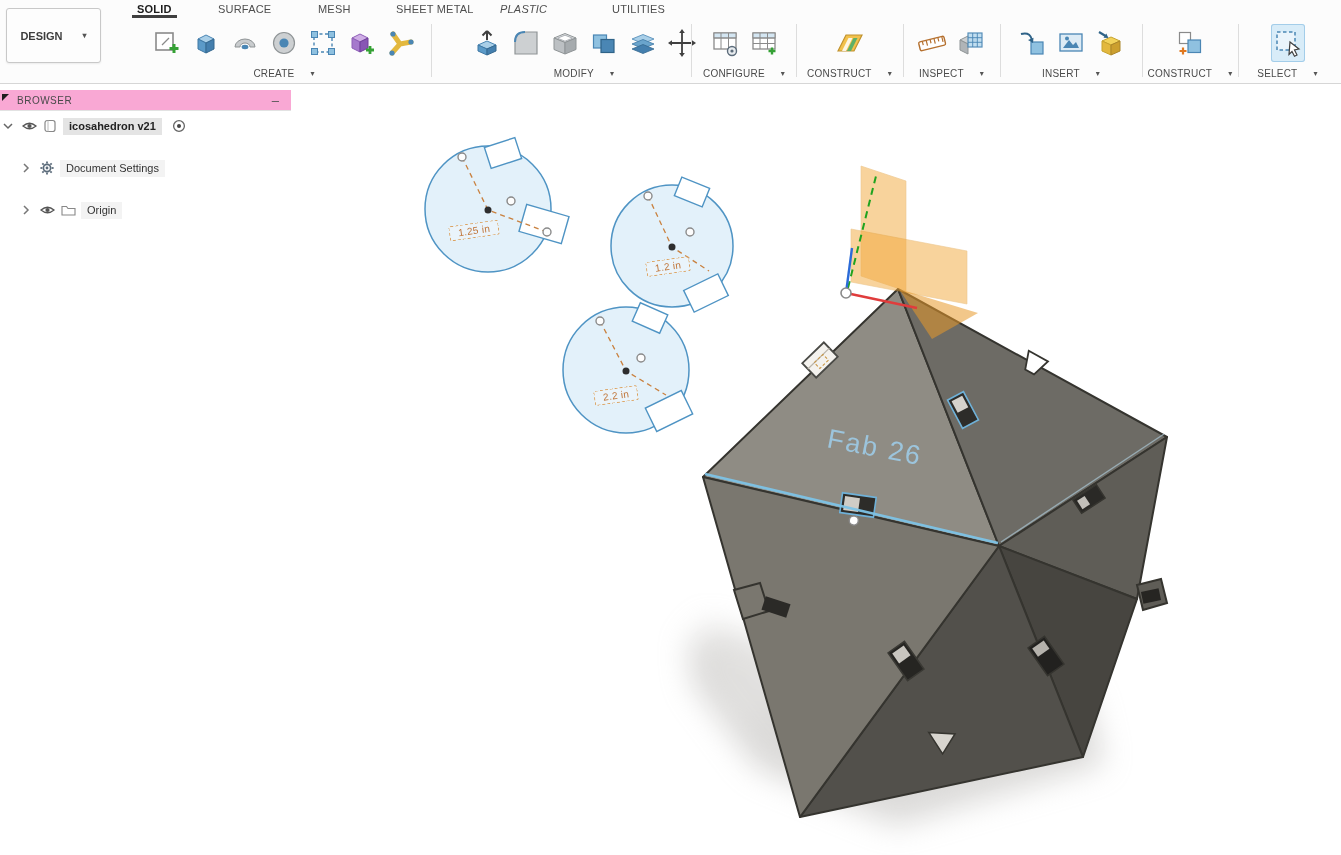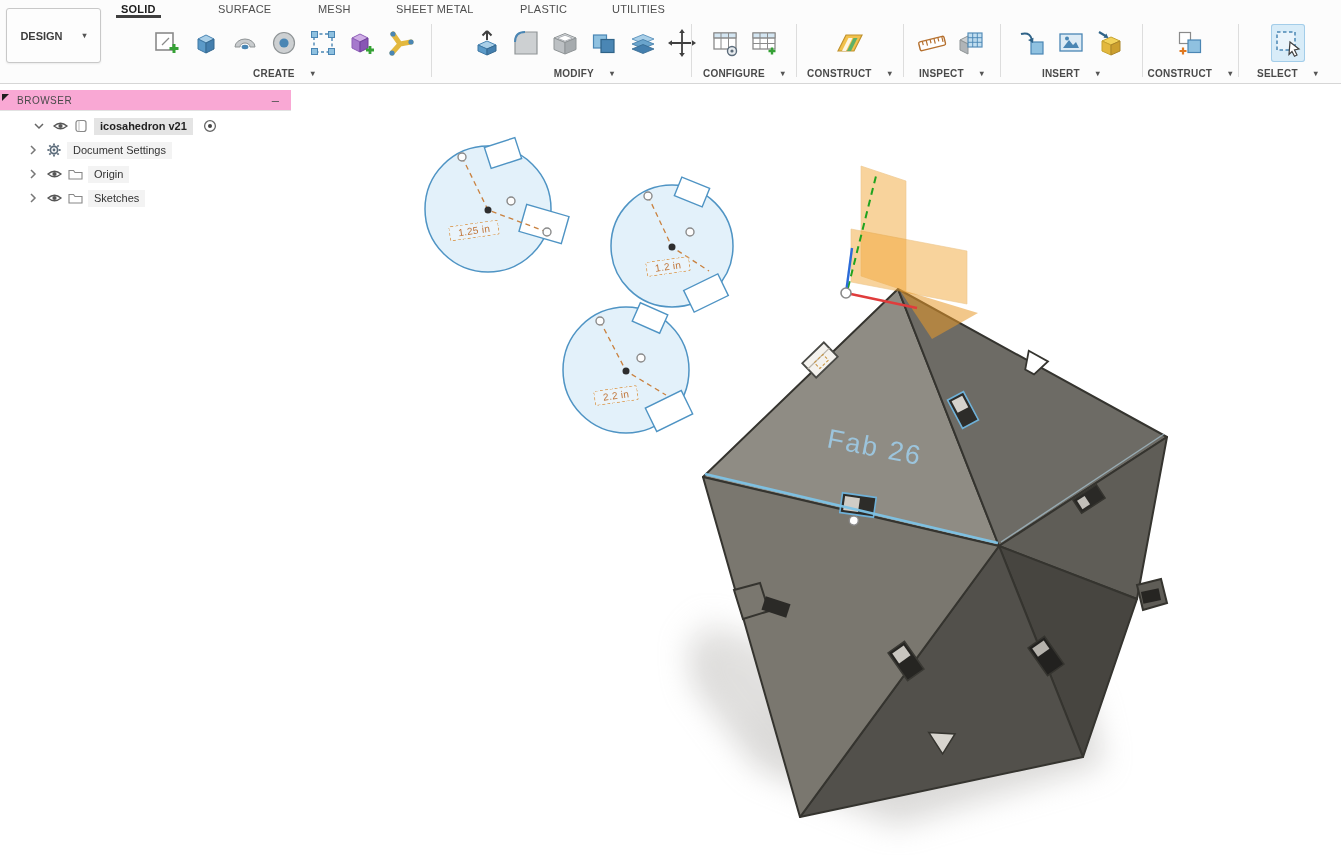--- a/index.html
+++ b/index.html
@@ -25,30 +25,30 @@
                 background:#fdfdfd; border:1px solid #c8c8c8; border-radius:3px;
                 display:flex; align-items:center; justify-content:center; gap:20px;
                 font-size:11px; font-weight:bold; color:#3d3d3d; cursor:pointer;
                 box-shadow:0 1px 2px rgba(0,0,0,0.07); }
   .caret { font-size:8px; color:#555; line-height:1; }
   .tab { position:absolute; top:0; height:17px; display:flex; align-items:center;
          font-size:11px; color:#4e4e4e; cursor:pointer; letter-spacing:.2px; }
   .tab.active { color:#1c1c1c; font-weight:bold; }
   .tab.active::after { content:""; position:absolute; left:-5px; right:-5px; bottom:-1px;
                        height:3px; background:#3f3f3f; }
-  .t1{left:121px;} .t2{left:218px;} .t3{left:318px;} .t4{left:396px;} .t5{left:520px;} .t6{left:612px;}
+  .t1{left:137px;} .t2{left:218px;} .t3{left:318px;} .t4{left:396px;} .t5{left:500px;font-style:italic;} .t6{left:612px;}
 
   .group { position:absolute; top:19px; height:62px; display:flex; flex-direction:column;
            align-items:center; }
   .group-icons { flex:1; display:flex; align-items:center; justify-content:center; gap:5px; }
   .tool { width:34px; height:38px; display:flex; align-items:center; justify-content:center;
           border-radius:3px; cursor:pointer; }
   .tool.active-tool { background:#d8ecf8; box-shadow:inset 0 0 0 1px #a3cde9; }
   .group-label { height:15px; display:flex; align-items:center; gap:16px;
-                 font-size:10px; color:#4a4a4a; cursor:pointer; letter-spacing:.2px;font-weight:bold; }
+                 font-size:10px; color:#4a4a4a; cursor:pointer; letter-spacing:.2px; }
   .vd { position:absolute; top:24px; height:53px; width:1px; background:#dddddd; }
   .g-create{left:139px;width:290px;} .g-modify{left:456px;width:256px;}
   .g-configure{left:694px;width:100px;} .g-construct{left:798px;width:103px;}
   .g-inspect{left:905px;width:93px;} .g-insert{left:1002px;width:138px;justify-content:flex-end;}
   .g-assemble{left:1144px;width:92px;} .g-select{left:1240px;width:95px;}
   .d1{left:431px;} .d2{left:691px;} .d3{left:796px;} .d4{left:903px;}
   .d5{left:1000px;} .d6{left:1142px;} .d7{left:1238px;}
 
   
   .browser { position:absolute; left:0; top:90px; width:291px; z-index:5; }
@@ -56,21 +56,21 @@
                     display:flex; align-items:center; position:relative; }
   .dock-tri { position:absolute; left:2px; top:4px; width:0; height:0;
               border-top:7px solid #1e1e1e; border-right:7px solid transparent; }
   .browser-title { margin-left:17px; font-size:10px; color:#4a4a4a; letter-spacing:.5px; }
   .collapse-btn { position:absolute; right:12px; top:0; height:21px; display:flex;
                   align-items:center; font-size:13px; color:#555; cursor:pointer; }
   .browser-body { background:rgba(255,255,255,0.65); padding:3px 0 6px 0; }
   .trow { display:flex; align-items:center; height:24px; cursor:default; }
   .trow .ic { width:16px; height:16px; margin-right:5px; flex:none;
               display:flex; align-items:center; justify-content:center; cursor:pointer; }
-  .depth0 { padding-left:12px;margin-left:19px; } .depth1 { padding-left:25px; }
+  .depth0 { padding-left:0; } .depth1 { padding-left:18px;margin-top:18px; }
   .chip { font-size:11px; color:#333; padding:2.5px 6px; background:#f3f3f3;
           white-space:nowrap; cursor:pointer; }
   .root-chip { background:#e4e4e4; font-weight:bold; color:#222; }
   .radio-ic { margin-left:9px; }
 </style>
 </head>
 <body>
 
 <div id="stage">
 
@@ -548,35 +548,16 @@
         </span>
         <span class="ic">
           <svg width="15" height="12" viewBox="0 0 15 12">
               <path d="M1 2.5 h4.5 l1.5 2 H14 V11 H1 Z" fill="#ffffff" stroke="#888" stroke-width="1.1"></path>
             </svg>
         </span>
         <span class="chip">Origin</span>
       </div>
 
 
-      <div class="trow depth1">
-        <span class="ic">
-          <svg width="8" height="10" viewBox="0 0 8 10">
-              <polyline points="2,1 6,5 2,9" fill="none" stroke="#777" stroke-width="1.5"></polyline>
-            </svg>
-        </span>
-        <span class="ic">
-          <svg width="15" height="12" viewBox="0 0 15 12">
-              <path d="M1 6 Q7.5 0.5 14 6 Q7.5 11.5 1 6 Z" fill="none" stroke="#555" stroke-width="1.3"></path>
-              <circle cx="7.5" cy="6" r="2.1" fill="#555"></circle>
-            </svg>
-        </span>
-        <span class="ic">
-          <svg width="15" height="12" viewBox="0 0 15 12">
-              <path d="M1 2.5 h4.5 l1.5 2 H14 V11 H1 Z" fill="#ffffff" stroke="#888" stroke-width="1.1"></path>
-            </svg>
-        </span>
-        <span class="chip">Sketches</span>
-      </div>
 
     </div>
   </div>
 </div>
 
 </body></html>

